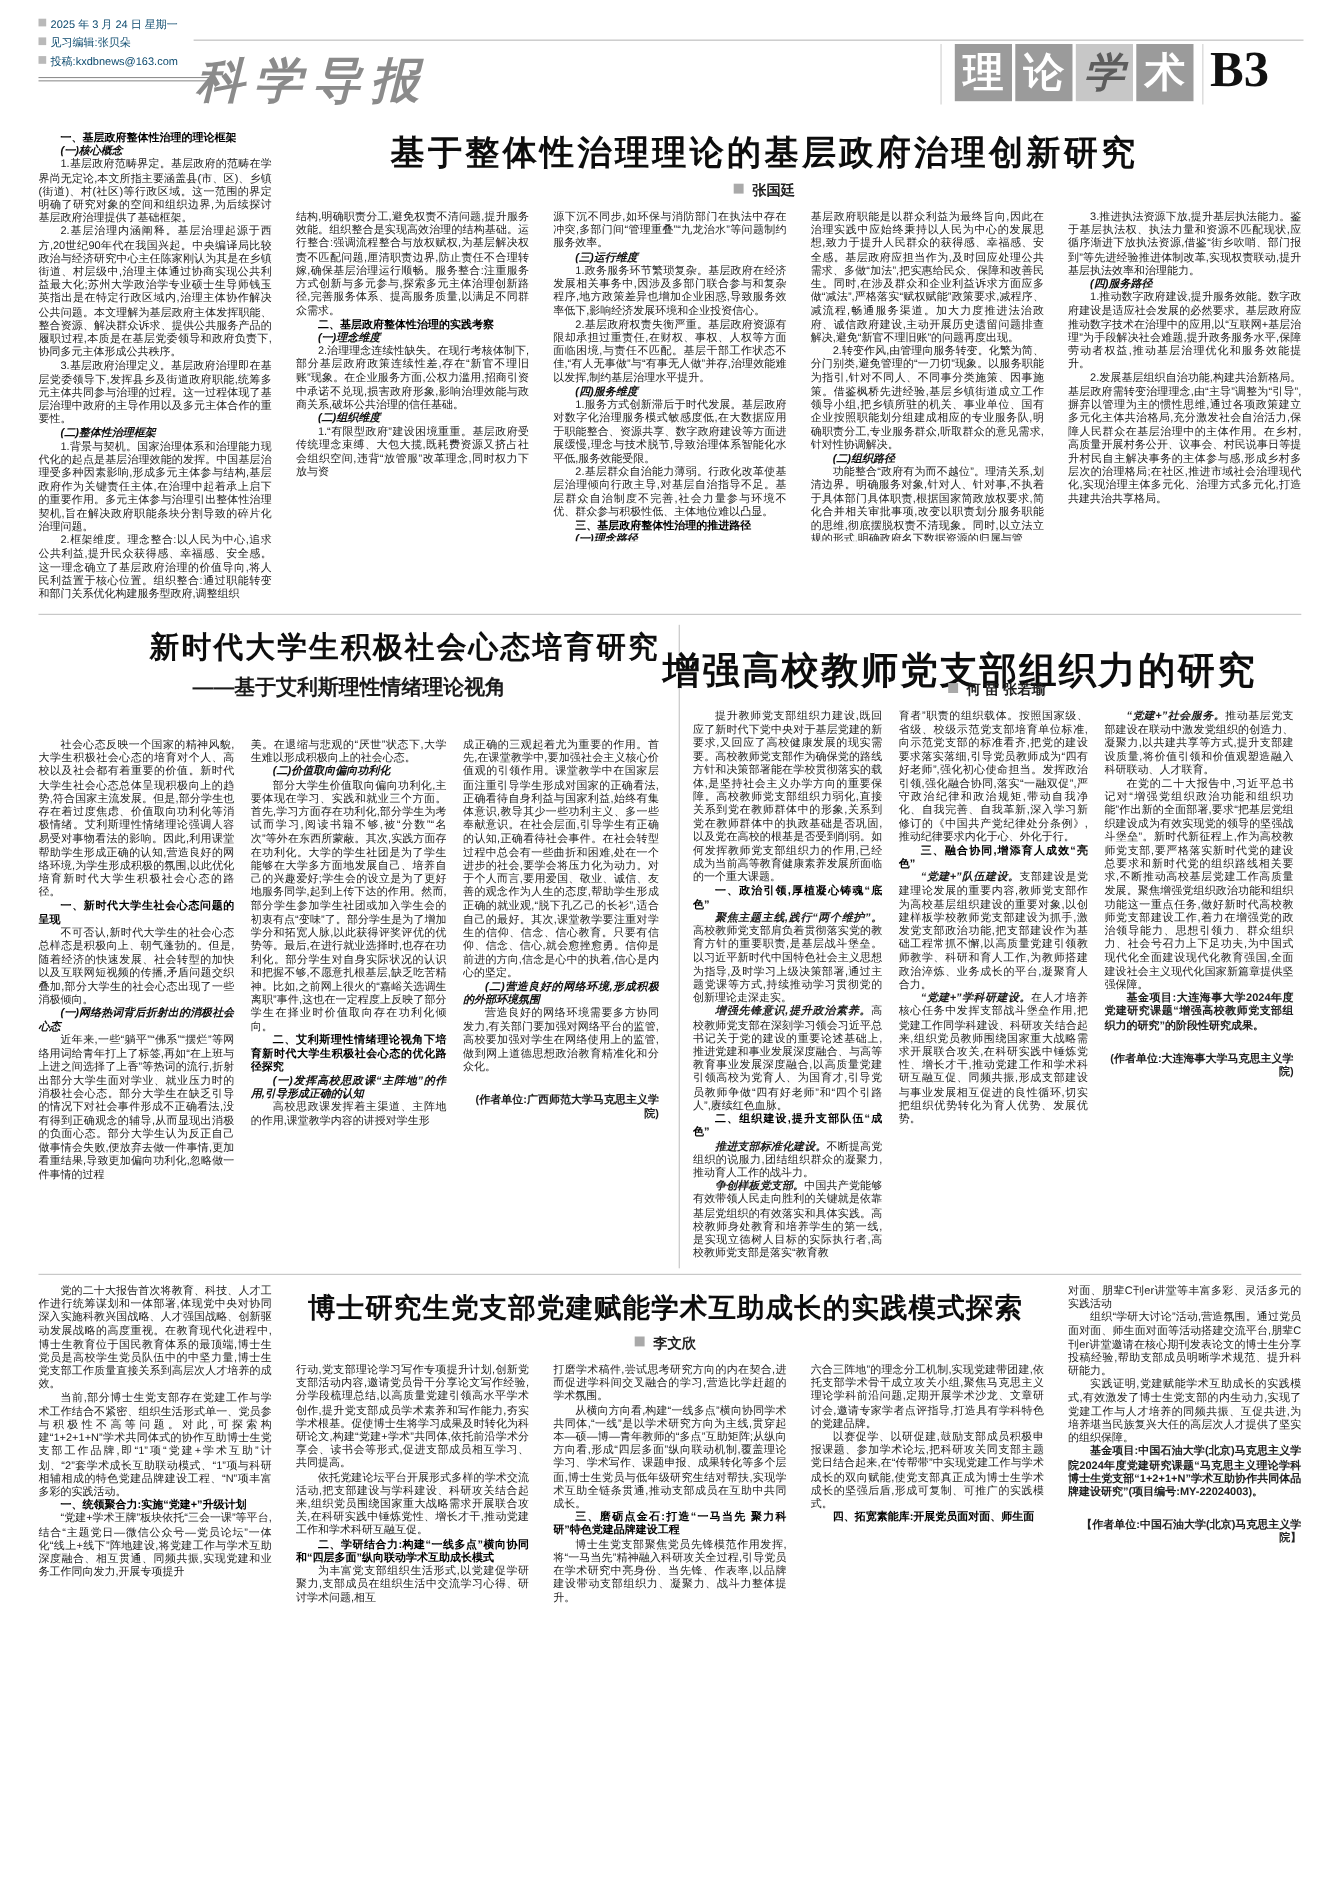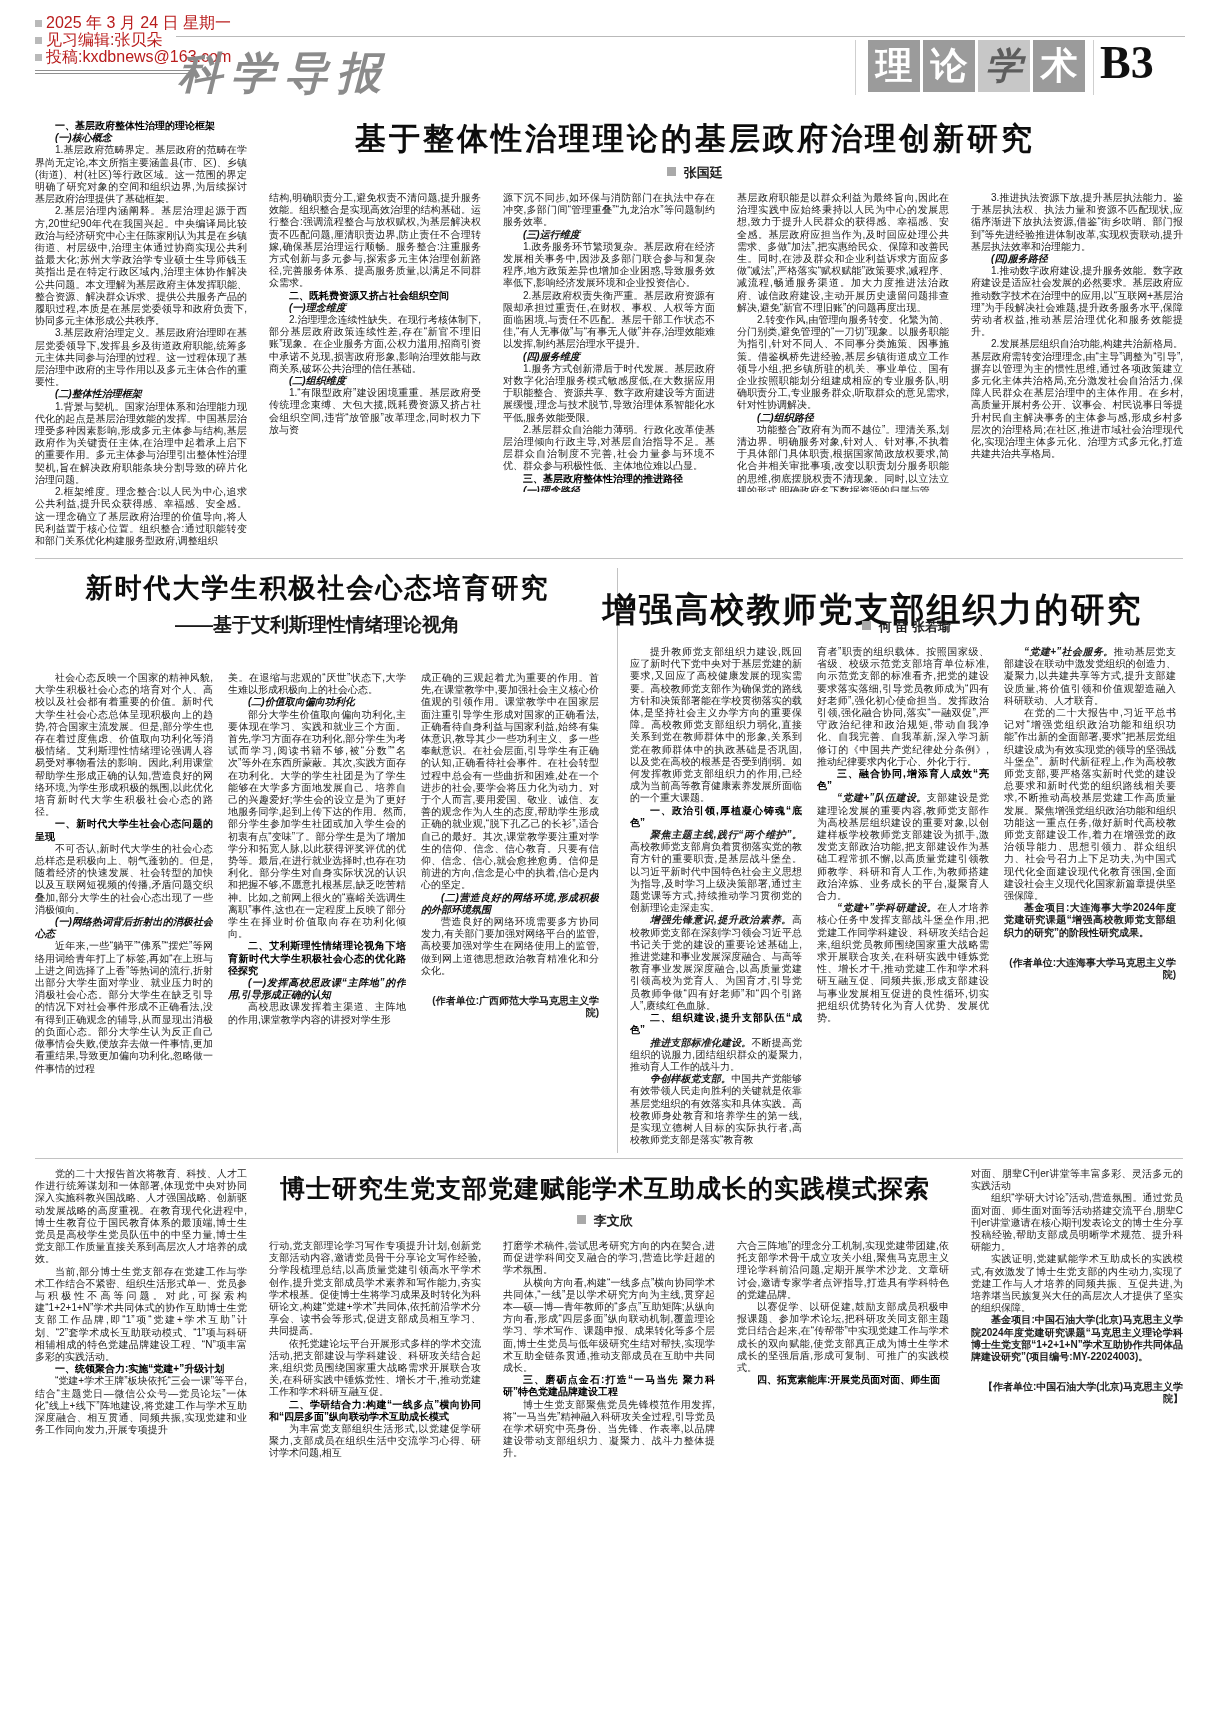--- a/index.html
+++ b/index.html
@@ -1,21 +1,21 @@
 <!DOCTYPE html>
 <html><head>
 <meta charset="utf-8">
 <style>
   html,body{margin:0;padding:0;background:#e8e8e4;}
   .page{position:relative;width:1220px;height:1725px;background:#ffffff;margin:0 auto;
         font-family:"Liberation Sans","DejaVu Sans",sans-serif;color:#1c1c1c;overflow:hidden;}
   
   .hdr-left{position:absolute;left:35px;top:14px;width:156px;padding-bottom:5px;
             border-bottom:4px double #8f8f8f;}
-  .hdr-line{font-size:16px;line-height:17px;color:#b91c1c;white-space:nowrap;}
+  .hdr-line{font-size:10px;line-height:17px;color:#0c4a6e;white-space:nowrap;}
   .hdr-sq{display:inline-block;width:7px;height:7px;background:#b9b9b9;margin-right:4px;vertical-align:1px;}
   .hdr-rule{position:absolute;left:176px;top:36px;width:1009px;height:1px;background:#b9b9b9;}
   .masthead{position:absolute;left:178px;top:44px;font-family:"Liberation Serif","DejaVu Serif",serif;
             font-size:44px;font-weight:bold;font-style:italic;color:#8b8b8b;letter-spacing:9px;}
   .banner{position:absolute;left:868px;top:40px;display:flex;gap:3px;}
   .bbox{width:52px;height:52px;background:#9b9b9b;color:#ffffff;font-weight:800;font-size:37px;
         display:flex;align-items:center;justify-content:center;}
   .bbox.alt{background:#c7c7c7;color:#5d5d5d;font-family:"Liberation Serif",serif;font-style:italic;}
   .banner-sep{position:absolute;top:40px;width:1px;height:55px;background:#cfcfcf;}
   .pageno{position:absolute;left:1100px;top:36px;font-family:"Liberation Serif","DejaVu Serif",serif;
@@ -72,21 +72,21 @@
       <div class="kai">(一)核心概念</div>
       <div class="para">1.基层政府范畴界定。基层政府的范畴在学界尚无定论,本文所指主要涵盖县(市、区)、乡镇(街道)、村(社区)等行政区域。这一范围的界定明确了研究对象的空间和组织边界,为后续探讨基层政府治理提供了基础框架。</div>
       <div class="para">2.基层治理内涵阐释。基层治理起源于西方,20世纪90年代在我国兴起。中央编译局比较政治与经济研究中心主任陈家刚认为其是在乡镇街道、村层级中,治理主体通过协商实现公共利益最大化;苏州大学政治学专业硕士生导师钱玉英指出是在特定行政区域内,治理主体协作解决公共问题。本文理解为基层政府主体发挥职能、整合资源、解决群众诉求、提供公共服务产品的履职过程,本质是在基层党委领导和政府负责下,协同多元主体形成公共秩序。</div>
       <div class="para">3.基层政府治理定义。基层政府治理即在基层党委领导下,发挥县乡及街道政府职能,统筹多元主体共同参与治理的过程。这一过程体现了基层治理中政府的主导作用以及多元主体合作的重要性。</div>
       <div class="kai">(二)整体性治理框架</div>
       <div class="para">1.背景与契机。国家治理体系和治理能力现代化的起点是基层治理效能的发挥。中国基层治理受多种因素影响,形成多元主体参与结构,基层政府作为关键责任主体,在治理中起着承上启下的重要作用。多元主体参与治理引出整体性治理契机,旨在解决政府职能条块分割导致的碎片化治理问题。</div>
       <div class="para">2.框架维度。理念整合:以人民为中心,追求公共利益,提升民众获得感、幸福感、安全感。这一理念确立了基层政府治理的价值导向,将人民利益置于核心位置。组织整合:通过职能转变和部门关系优化构建服务型政府,调整组织</div>
     </div>
   <div class="col" style="left:269px;top:192px;width:212px;height:300px;">
       <div class="para cont">结构,明确职责分工,避免权责不清问题,提升服务效能。组织整合是实现高效治理的结构基础。运行整合:强调流程整合与放权赋权,为基层解决权责不匹配问题,厘清职责边界,防止责任不合理转嫁,确保基层治理运行顺畅。服务整合:注重服务方式创新与多元参与,探索多元主体治理创新路径,完善服务体系、提高服务质量,以满足不同群众需求。</div>
-      <div class="head">二、既耗费资源又挤占社会组织空间</div>
+      <div class="head">二、基层政府整体性治理的实践考察</div>
       <div class="kai">(一)理念维度</div>
       <div class="para">2.治理理念连续性缺失。在现行考核体制下,部分基层政府政策连续性差,存在“新官不理旧账”现象。在企业服务方面,公权力滥用,招商引资中承诺不兑现,损害政府形象,影响治理效能与政商关系,破坏公共治理的信任基础。</div>
       <div class="kai">(二)组织维度</div>
       <div class="para">1.“有限型政府”建设困境重重。基层政府受传统理念束缚、大包大揽,既耗费资源又挤占社会组织空间,违背“放管服”改革理念,同时权力下放与资</div>
     </div>
   <div class="col" style="left:503px;top:192px;width:212px;height:300px;">
       <div class="para cont">源下沉不同步,如环保与消防部门在执法中存在冲突,多部门间“管理重叠”“九龙治水”等问题制约服务效率。</div>
       <div class="kai">(三)运行维度</div>
       <div class="para">1.政务服务环节繁琐复杂。基层政府在经济发展相关事务中,因涉及多部门联合参与和复杂程序,地方政策差异也增加企业困惑,导致服务效率低下,影响经济发展环境和企业投资信心。</div>
       <div class="para">2.基层政府权责失衡严重。基层政府资源有限却承担过重责任,在财权、事权、人权等方面面临困境,与责任不匹配。基层干部工作状态不佳,“有人无事做”与“有事无人做”并存,治理效能难以发挥,制约基层治理水平提升。</div>
@@ -105,21 +105,21 @@
   <div class="col" style="left:971px;top:192px;width:212px;height:300px;">
       <div class="para">3.推进执法资源下放,提升基层执法能力。鉴于基层执法权、执法力量和资源不匹配现状,应循序渐进下放执法资源,借鉴“街乡吹哨、部门报到”等先进经验推进体制改革,实现权责联动,提升基层执法效率和治理能力。</div>
       <div class="kai">(四)服务路径</div>
       <div class="para">1.推动数字政府建设,提升服务效能。数字政府建设是适应社会发展的必然要求。基层政府应推动数字技术在治理中的应用,以“互联网+基层治理”为手段解决社会难题,提升政务服务水平,保障劳动者权益,推动基层治理优化和服务效能提升。</div>
       <div class="para">2.发展基层组织自治功能,构建共治新格局。基层政府需转变治理理念,由“主导”调整为“引导”,摒弃以管理为主的惯性思维,通过各项政策建立多元化主体共治格局,充分激发社会自治活力,保障人民群众在基层治理中的主体作用。在乡村,高质量开展村务公开、议事会、村民说事日等提升村民自主解决事务的主体参与感,形成乡村多层次的治理格局;在社区,推进市域社会治理现代化,实现治理主体多元化、治理方式多元化,打造共建共治共享格局。</div>
     </div>
 
   <div class="hdiv" style="left:35px;top:558px;width:1148px;"></div>
   <div class="vdiv" style="left:617px;top:568px;height:585px;"></div>
 
-  <div class="a-title" style="left:35px;top:570px;width:565px;font-size:27px;letter-spacing:2px;">新时代大学生积极社会心态培育研究</div>
+  <div class="a-title" style="left:35px;top:570px;width:565px;font-size:27px;letter-spacing:2px;text-align:right;">新时代大学生积极社会心态培育研究</div>
   <div class="a-sub" style="left:35px;top:612px;width:565px;font-size:19px;">——基于艾利斯理性情绪理论视角</div>
   <div class="col" style="left:35px;top:672px;width:178px;height:478px;">
       <div class="para">社会心态反映一个国家的精神风貌,大学生积极社会心态的培育对个人、高校以及社会都有着重要的价值。新时代大学生社会心态总体呈现积极向上的趋势,符合国家主流发展。但是,部分学生也存在着过度焦虑、价值取向功利化等消极情绪。艾利斯理性情绪理论强调人容易受对事物看法的影响。因此,利用课堂帮助学生形成正确的认知,营造良好的网络环境,为学生形成积极的氛围,以此优化培育新时代大学生积极社会心态的路径。</div>
       <div class="head">一、新时代大学生社会心态问题的呈现</div>
       <div class="para">不可否认,新时代大学生的社会心态总样态是积极向上、朝气蓬勃的。但是,随着经济的快速发展、社会转型的加快以及互联网短视频的传播,矛盾问题交织叠加,部分大学生的社会心态出现了一些消极倾向。</div>
       <div class="kai">(一)网络热词背后折射出的消极社会心态</div>
       <div class="para">近年来,一些“躺平”“佛系”“摆烂”等网络用词给青年打上了标签,再如“在上班与上进之间选择了上香”等热词的流行,折射出部分大学生面对学业、就业压力时的消极社会心态。部分大学生在缺乏引导的情况下对社会事件形成不正确看法,没有得到正确观念的辅导,从而显现出消极的负面心态。部分大学生认为反正自己做事情会失败,便放弃去做一件事情,更加看重结果,导致更加偏向功利化,忽略做一件事情的过程</div>
     </div>
   <div class="col" style="left:228px;top:672px;width:178px;height:478px;">
       <div class="para cont">美。在退缩与悲观的“厌世”状态下,大学生难以形成积极向上的社会心态。</div>

